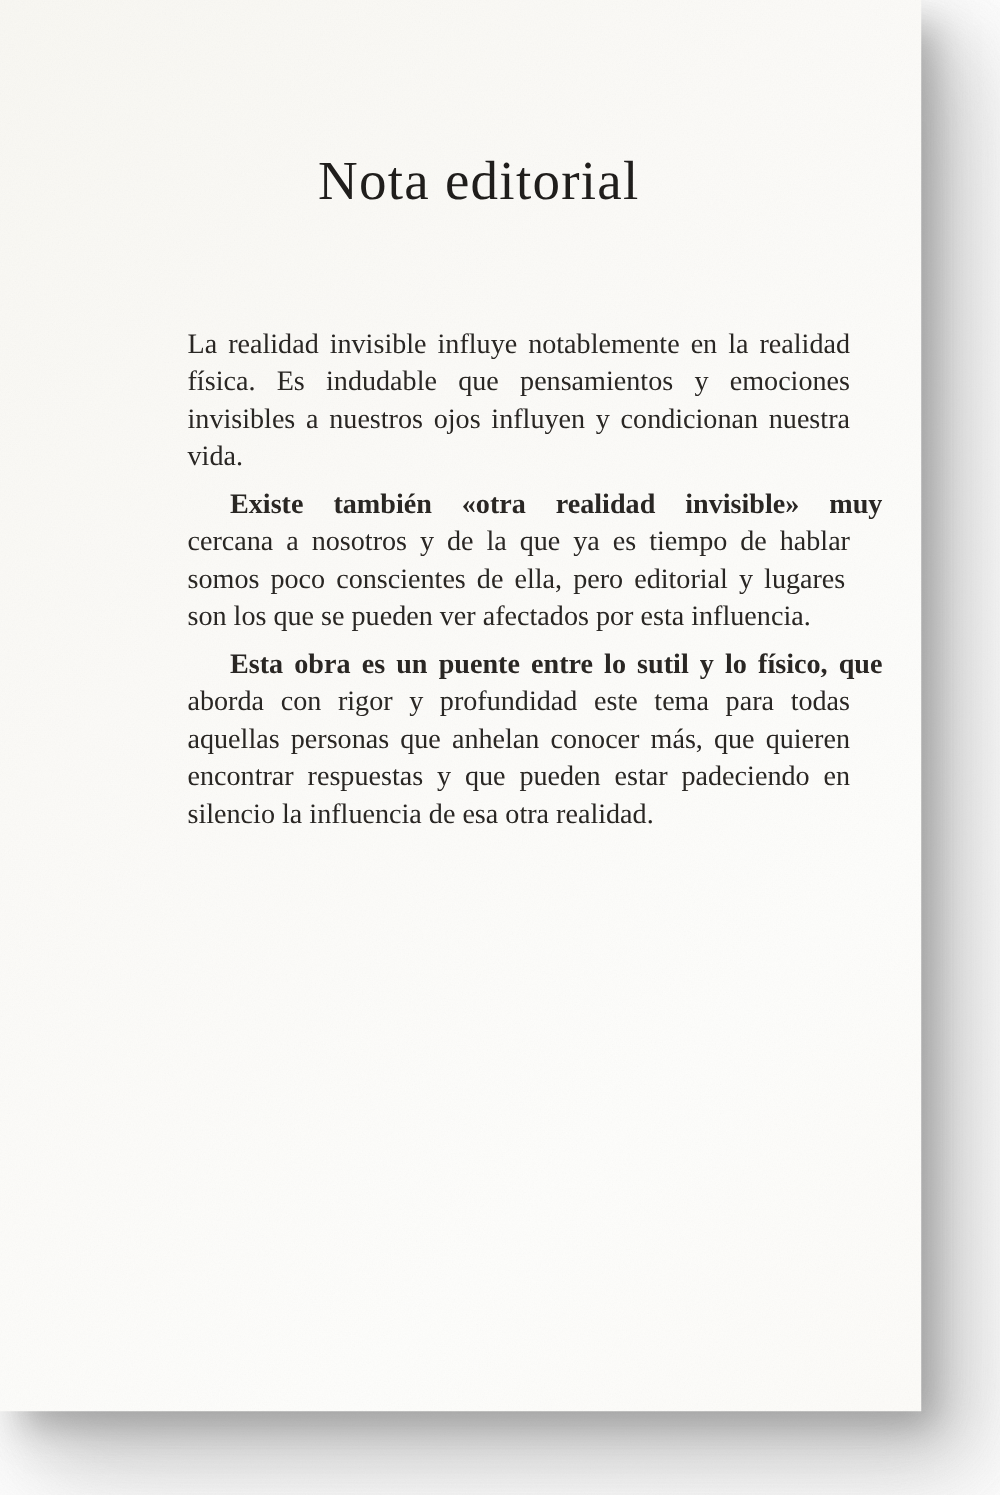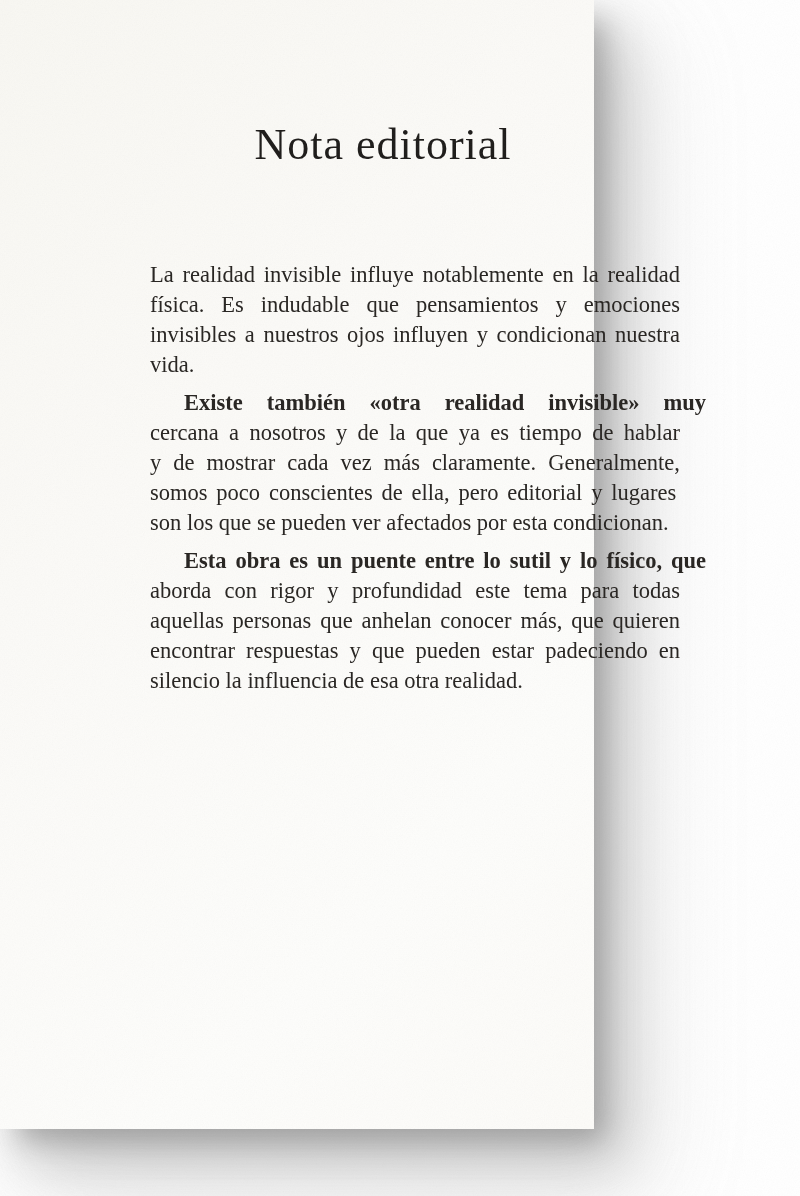--- a/index.html
+++ b/index.html
@@ -11,21 +11,21 @@
     position: relative;
     width: 800px;
     height: 1196px;
     background: #ffffff;
     overflow: hidden;
   }
   .page {
     position: absolute;
     left: 0;
     top: 0;
-    width: 594px;
+    width: 737px;
     height: 1129px;
     background: linear-gradient(135deg, #f8f7f2 0%, #fbfaf7 35%, #fdfdfb 75%, #fcfbf8 100%);
     box-shadow:
       14px 16px 26px -4px rgba(120,120,120,0.50),
       28px 32px 55px  2px rgba(140,140,140,0.38),
       45px 50px 90px 10px rgba(160,160,160,0.22);
   }
   .title {
     position: absolute;
     left: 118px;
@@ -75,23 +75,22 @@
     <div class="body-text">
         <div class="para">
           <div class="line" style="word-spacing: 3.15402px;"><span>La realidad invisible influye notablemente en la realidad</span></div>
           <div class="line" style="word-spacing: 11.3724px;"><span>física. Es indudable que pensamientos y emociones</span></div>
           <div class="line" style="word-spacing: 2.95759px;"><span>invisibles a nuestros ojos influyen y condicionan nuestra</span></div>
           <div class="line last"><span>vida.</span></div>
         </div>
         <div class="para">
           <div class="line indent" style="word-spacing: 18.3438px;"><span>Existe también «otra realidad invisible» muy</span></div>
           <div class="line" style="word-spacing: 4.73295px;"><span>cercana a nosotros y de la que ya es tiempo de hablar</span></div>
-          <div class="line" style="word-spacing: 6.37277px;"><span>y de mostrar cada vez más claramente. Generalmente,</span></div>
           <div class="line" style="word-spacing: 3.2207px;"><span>somos poco conscientes de ella, pero editorial y lugares</span></div>
-          <div class="line last"><span>son los que se pueden ver afectados por esta condicionan.</span></div>
+          <div class="line last"><span>son los que se pueden ver afectados por esta influencia.</span></div>
         </div>
         <div class="para">
           <div class="line indent" style="word-spacing: 3.28267px;"><span>Esta obra es un puente entre lo sutil y lo físico, que</span></div>
           <div class="line" style="word-spacing: 7.67773px;"><span>aborda con rigor y profundidad este tema para todas</span></div>
           <div class="line" style="word-spacing: 3.2433px;"><span>aquellas personas que anhelan conocer más, que quieren</span></div>
           <div class="line" style="word-spacing: 5.47545px;"><span>encontrar respuestas y que pueden estar padeciendo en</span></div>
           <div class="line last"><span>silencio la influencia de esa otra realidad.</span></div>
         </div>
       </div>
   </div>

